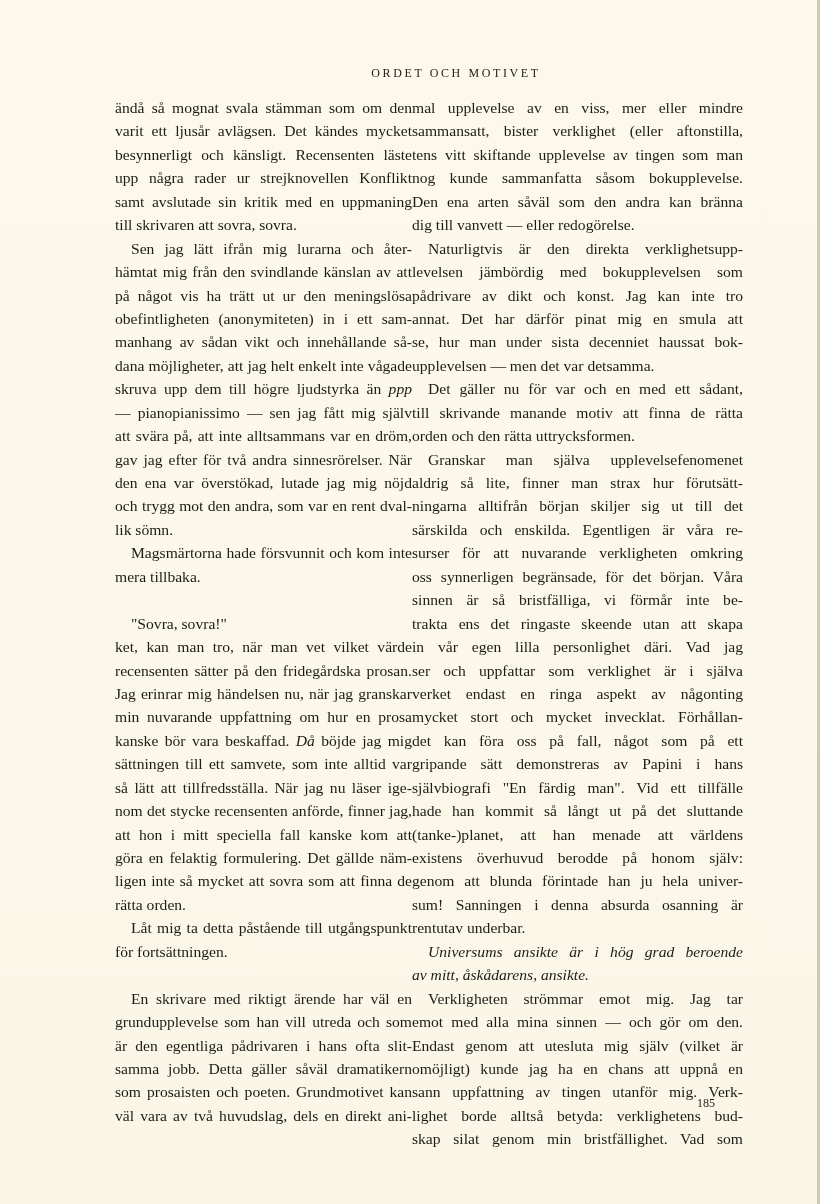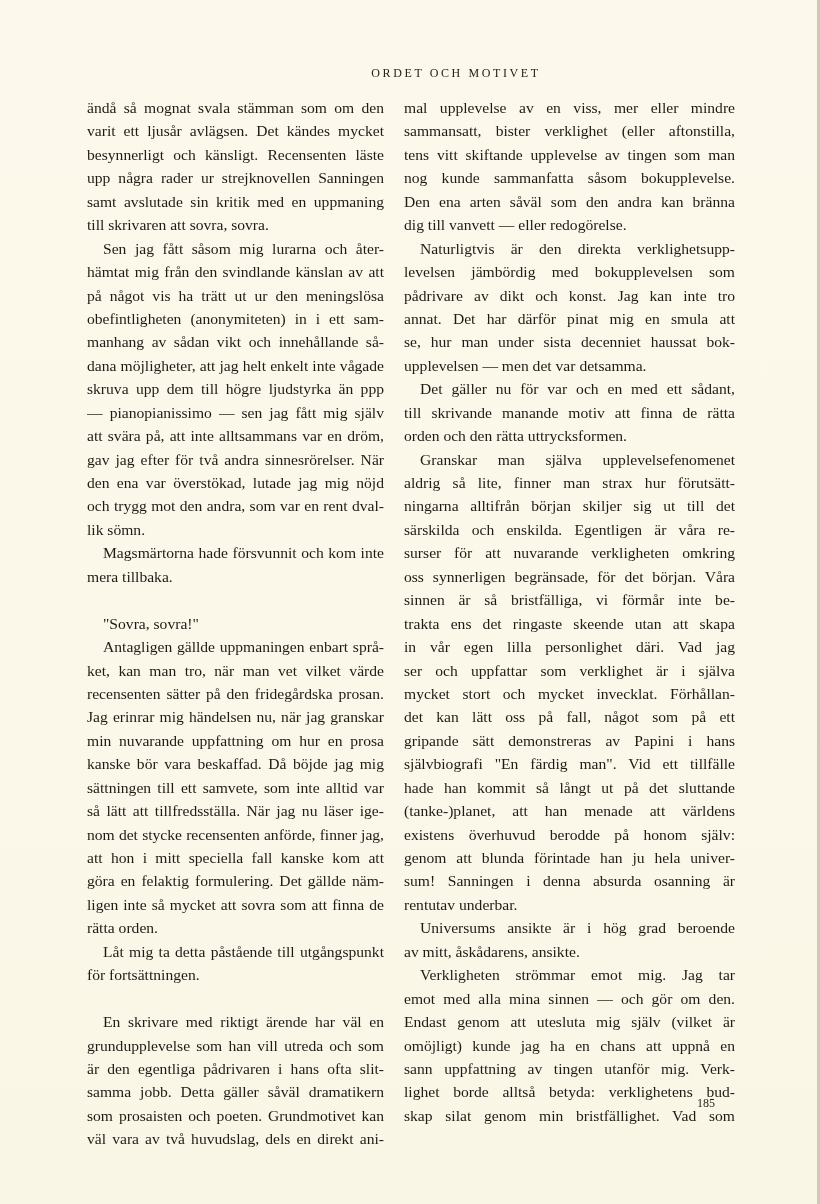--- a/index.html
+++ b/index.html
@@ -23,71 +23,71 @@
     text-align:center;
     font-family:"Liberation Serif","DejaVu Serif",serif;
     font-size:12px; letter-spacing:2.6px;
     color:#24201b;
     padding-left:46px;
   }
   .col {
     position:absolute; top:96px;
     font-family:"Liberation Serif","DejaVu Serif",serif;
     font-size:15.6px;
+    margin-left:28px;
   }
   .col.left { left:87px; width:297px; }
-  .col.right { left:404px; width:331px; }
+  .col.right { left:384px; width:331px; }
   .line {
     height:23.45px; line-height:23.45px;
     white-space:nowrap;
     text-align:justify; text-align-last:justify;
     overflow:hidden;
   }
   .line.last { text-align-last:left; }
   .line.indent { padding-left:16px; }
   .line.gap { height:23.45px; }
-  .it { }
+  .it { font-style:italic; }
   .folio {
     position:absolute; left:697px; top:1096px;
     font-family:"Liberation Serif","DejaVu Serif",serif;
     font-size:12px; color:#1e1b17;
   }
 </style>
 </head>
 <body>
 
 <div class="page">
   <div class="edge"></div>
   <div class="running-head">ORDET OCH MOTIVET</div>
 
   <div class="col left" id="col-left">
       <div class="line">ändå så mognat svala stämman som om den</div>
       <div class="line">varit ett ljusår avlägsen. Det kändes mycket</div>
       <div class="line">besynnerligt och känsligt. Recensenten läste</div>
-      <div class="line">upp några rader ur strejknovellen <span>Sanningen</span></div>
+      <div class="line">upp några rader ur strejknovellen <span>Konflikt</span></div>
       <div class="line">samt avslutade sin kritik med en uppmaning</div>
       <div class="line last">till skrivaren att sovra, sovra.</div>
-      <div class="line indent">Sen jag fått såsom mig lurarna och åter-</div>
+      <div class="line indent">Sen jag lätt ifrån mig lurarna och åter-</div>
       <div class="line">hämtat mig från den svindlande känslan av att</div>
       <div class="line">på något vis ha trätt ut ur den meningslösa</div>
       <div class="line">obefintligheten (anonymiteten) in i ett sam-</div>
       <div class="line">manhang av sådan vikt och innehållande så-</div>
       <div class="line">dana möjligheter, att jag helt enkelt inte vågade</div>
       <div class="line">skruva upp dem till högre ljudstyrka än <span class="it">ppp</span></div>
       <div class="line">— pianopianissimo — sen jag fått mig själv</div>
       <div class="line">att svära på, att inte alltsammans var en dröm,</div>
       <div class="line">gav jag efter för två andra sinnesrörelser. När</div>
       <div class="line">den ena var överstökad, lutade jag mig nöjd</div>
       <div class="line">och trygg mot den andra, som var en rent dval-</div>
       <div class="line last">lik sömn.</div>
       <div class="line indent">Magsmärtorna hade försvunnit och kom inte</div>
       <div class="line last">mera tillbaka.</div>
       <div class="line gap"></div>
       <div class="line indent last">"Sovra, sovra!"</div>
-      <div class="line indent">Antagligen gällde uppmaningen enbart språ-</div>
       <div class="line">ket, kan man tro, när man vet vilket värde</div>
       <div class="line">recensenten sätter på den fridegårdska prosan.</div>
       <div class="line">Jag erinrar mig händelsen nu, när jag granskar</div>
       <div class="line">min nuvarande uppfattning om hur en prosa</div>
       <div class="line">kanske bör vara beskaffad. <span class="it">Då</span> böjde jag mig</div>
       <div class="line">sättningen till ett samvete, som inte alltid var</div>
       <div class="line">så lätt att tillfredsställa. När jag nu läser ige-</div>
       <div class="line">nom det stycke recensenten anförde, finner jag,</div>
       <div class="line">att hon i mitt speciella fall kanske kom att</div>
       <div class="line">göra en felaktig formulering. Det gällde näm-</div>
@@ -122,22 +122,23 @@
       <div class="line indent">Granskar man själva upplevelsefenomenet</div>
       <div class="line">aldrig så lite, finner man strax hur förutsätt-</div>
       <div class="line">ningarna alltifrån början skiljer sig ut till det</div>
       <div class="line">särskilda och enskilda. Egentligen är våra re-</div>
       <div class="line">surser för att nuvarande verkligheten omkring</div>
       <div class="line">oss synnerligen begränsade, för det början. Våra</div>
       <div class="line">sinnen är så bristfälliga, vi förmår inte be-</div>
       <div class="line">trakta ens det ringaste skeende utan att skapa</div>
       <div class="line">in vår egen lilla personlighet däri. Vad jag</div>
       <div class="line">ser och uppfattar som verklighet är i själva</div>
+      <div class="line">verket endast en ringa aspekt av någonting</div>
       <div class="line">mycket stort och mycket invecklat. Förhållan-</div>
-      <div class="line">det kan lätt oss på fall, något som på ett</div>
+      <div class="line">det kan föra oss på fall, något som på ett</div>
       <div class="line">gripande sätt demonstreras av Papini i hans</div>
       <div class="line">självbiografi "En färdig man". Vid ett tillfälle</div>
       <div class="line">hade han kommit så långt ut på det sluttande</div>
       <div class="line">(tanke-)planet, att han menade att världens</div>
       <div class="line">existens överhuvud berodde på honom själv:</div>
       <div class="line">genom att blunda förintade han ju hela univer-</div>
       <div class="line">sum! Sanningen i denna absurda osanning är</div>
       <div class="line last">rentutav underbar.</div>
       <div class="line indent it">Universums ansikte är i hög grad beroende</div>
       <div class="line last it">av mitt, åskådarens, ansikte.</div>

